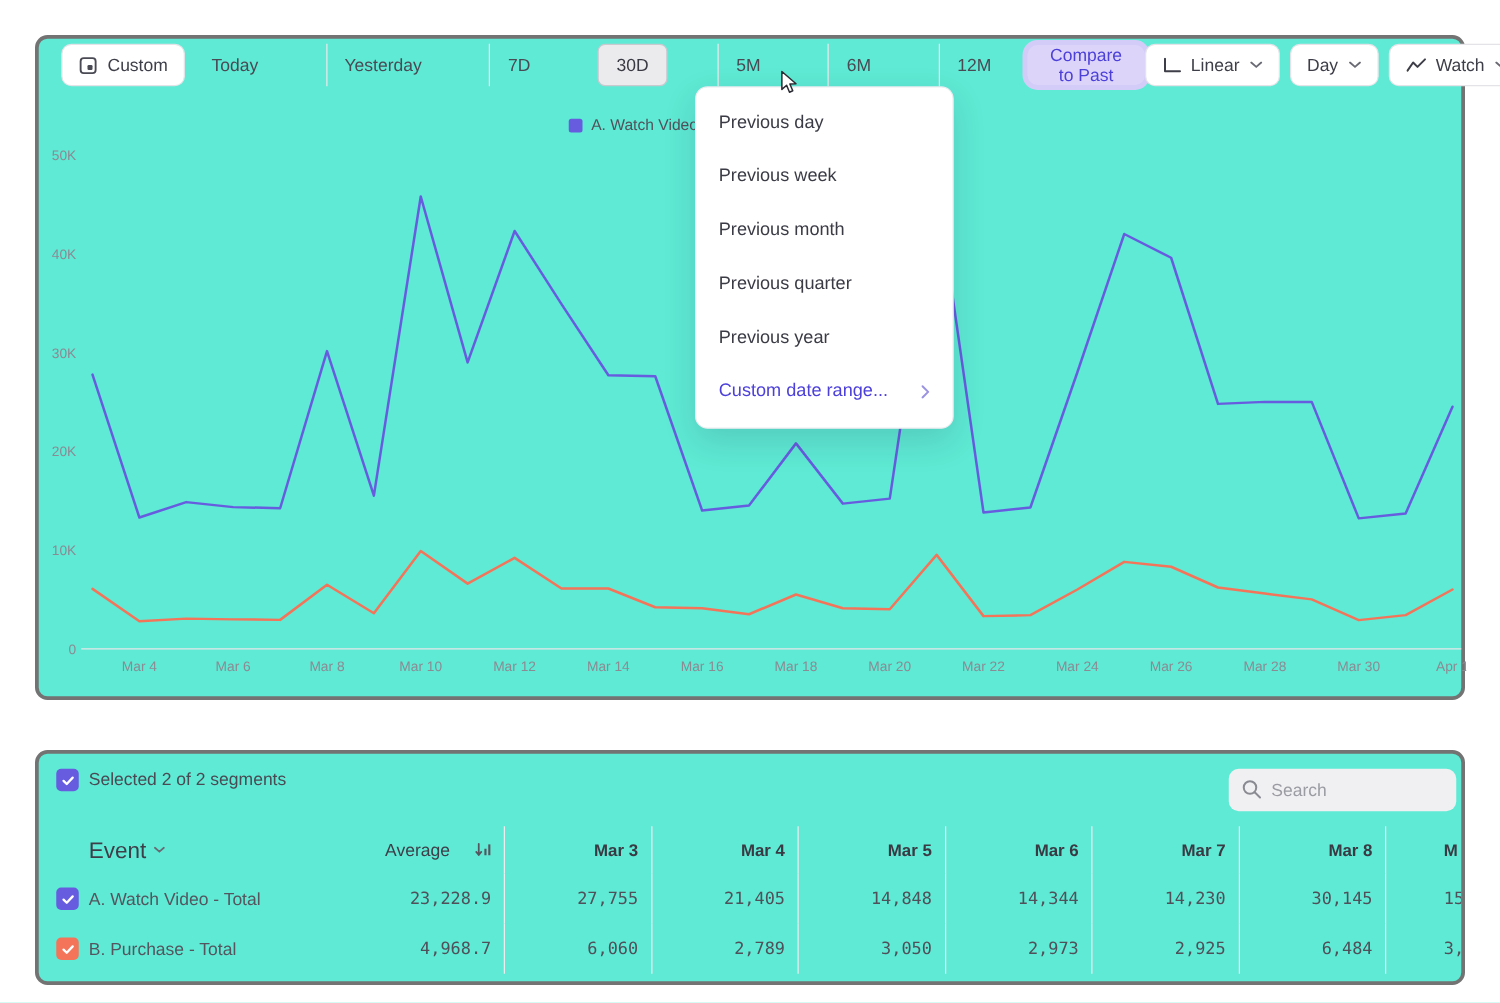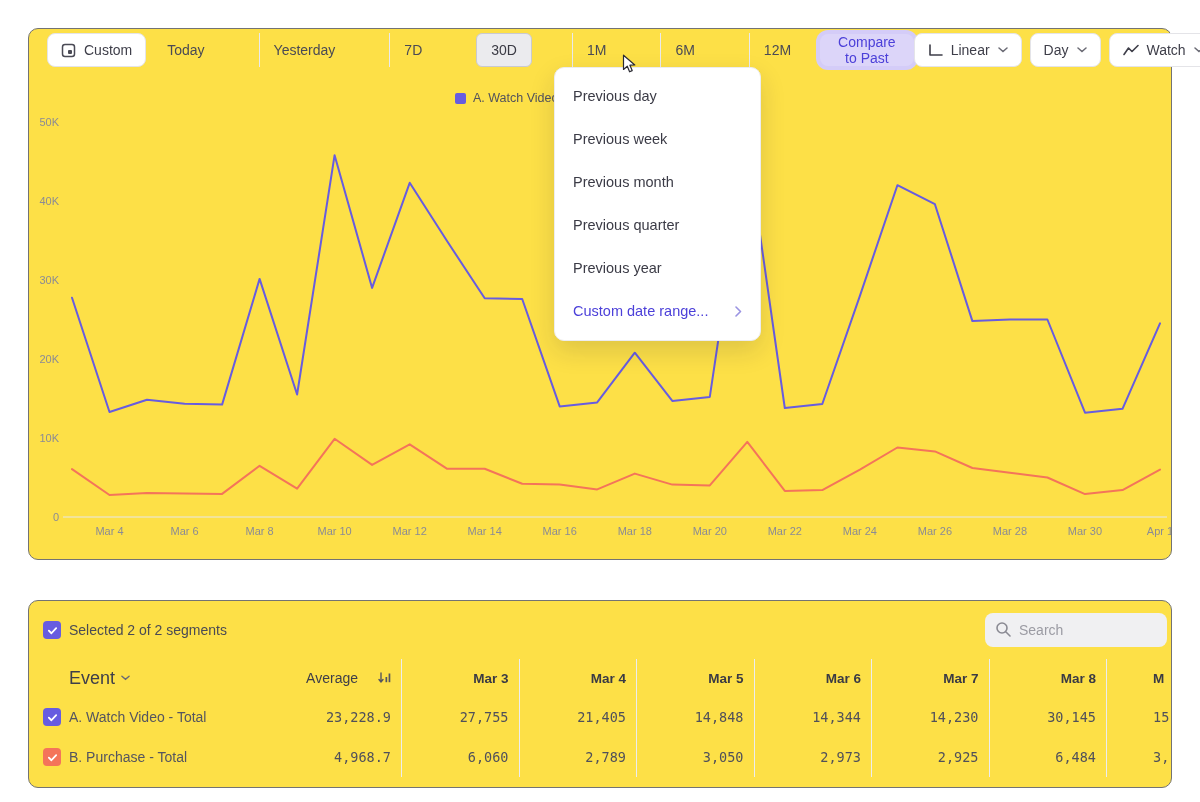--- a/index.html
+++ b/index.html
@@ -1,18 +1,18 @@
 <!DOCTYPE html>
 <html><head>
 <meta charset="utf-8">
 <style>
   * { box-sizing: border-box; margin: 0; padding: 0; }
   html,body { width:1200px; height:802px; background:#fff; font-family:"Liberation Sans",sans-serif; position:relative; overflow:hidden; }
 
-  .card { position:absolute; left:28px; width:1144px; background:#fde047; border:1px solid #737373; border-radius:10px; }
+  .card { position:absolute; left:28px; width:1144px; background:#5eead4; border:3px solid #737373; border-radius:10px; }
   #chart-card { top:28px; height:532px; }
   #segments-card { top:600px; height:188px; overflow:hidden; }
 
   
   .toolbar { position:absolute; top:3px; left:18px; right:12px; height:36px; display:flex; align-items:center; z-index:5; }
   .btn { display:flex; align-items:center; gap:8px; height:34px; padding:0 13px; border:1px solid #e4e4e8; border-radius:8px; background:#fff; font-size:14px; color:#3e3e49; white-space:nowrap; }
   .range-group { display:flex; align-items:center; margin-left:7px; height:34px;gap:40px; }
   .range-item { background:none; border:none; height:34px; padding:0 14px; font-size:14px; color:#4a4a55; font-family:inherit; }
   .range-item + .range-item { border-left:1px solid #e9e9ec; }
   .range-item.selected { background:#ebebee; border:1px solid #c9c9d0; border-radius:6px; color:#3a3a44; }
@@ -29,21 +29,21 @@
   
   .cursor { position:absolute; left:592px; top:25px; z-index:60; }
 
   
   .legend { position:absolute; top:62px; left:0; width:100%; display:flex; justify-content:center; gap:26px; z-index:2; font-size:12.5px; color:#52525c; }
   .legend-item { display:flex; align-items:center; gap:7px; }
   .legend-swatch { width:11px; height:11px; border-radius:2px; display:inline-block; }
   #chart-svg { position:absolute; left:0; top:40px; z-index:1; }
 
   
-  .seg-head { position:absolute; top:12px; left:14px; right:4px; height:34px; display:flex; align-items:center; }
+  .seg-head { position:absolute; top:12px; left:14px; right:4px; height:34px; display:flex; align-items:flex-start; }
   .checkbox { width:18px; height:18px; border-radius:4px; display:inline-flex; align-items:center; justify-content:center; background:#675ce0; flex:0 0 auto; }
   .seg-label { margin-left:8px; font-size:14px; color:#4a4a54; }
   .search-box { position:absolute; right:0; top:0; width:182px; height:34px; background:#f0f0f2; border-radius:8px; }
   .search-box svg { position:absolute; left:10px; top:8px; }
   .search-box input { position:absolute; left:34px; top:0; width:144px; height:34px; border:none; background:transparent; outline:none; font-size:14px; color:#3e3e49; font-family:inherit; }
   .search-box input::placeholder { color:#9b9ba3; }
 
   
   .table { position:absolute; top:58px; left:0; right:0; }
   .thead, .trow { display:grid; grid-template-columns:250px 122px repeat(6,117.5px) 118px; align-items:center; }
@@ -70,21 +70,21 @@
           <rect x="7" y="7" width="4" height="4" rx="1" fill="#4a4a55"></rect>
         </svg>
       <span>Custom</span>
     </button>
 
     <div class="range-group">
       <button class="range-item">Today</button>
       <button class="range-item">Yesterday</button>
       <button class="range-item">7D</button>
       <button class="range-item selected">30D</button>
-      <button class="range-item">1M</button>
+      <button class="range-item">5M</button>
       <button class="range-item">6M</button>
       <button class="range-item">12M</button>
     </div>
 
     <button class="compare-btn">Compare to Past</button>
 
     <div class="spacer"></div>
 
     <div class="right-btns">
       <button class="btn">

